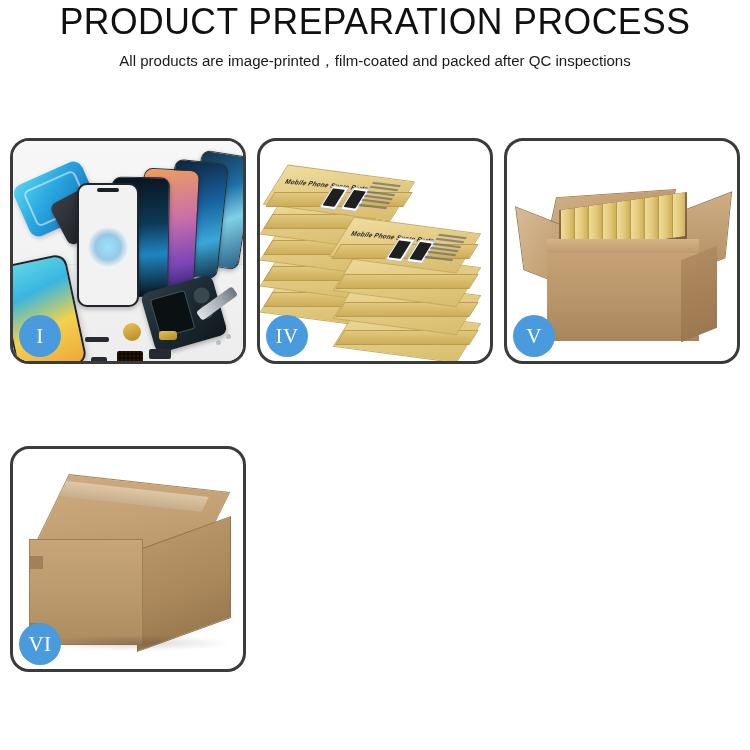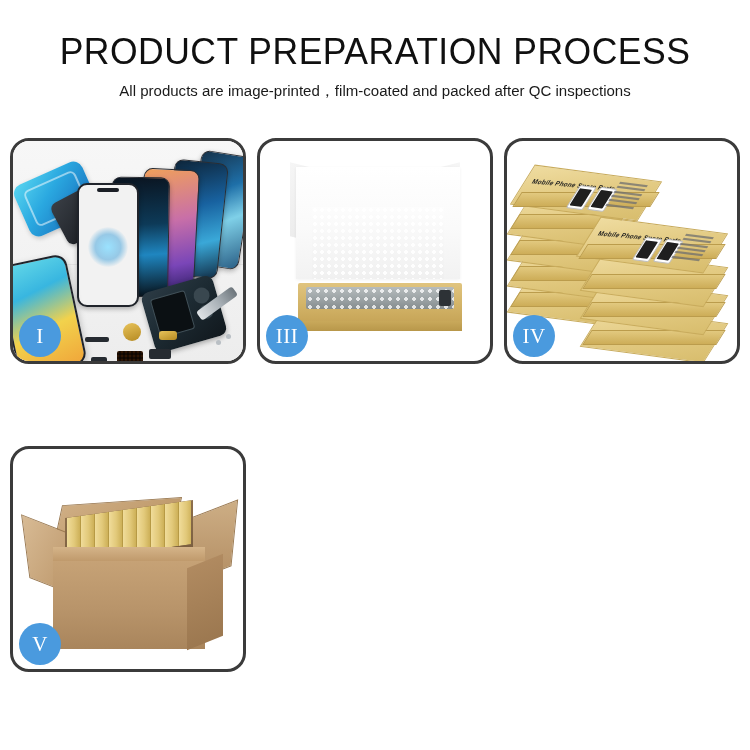--- a/index.html
+++ b/index.html
@@ -11,21 +11,20 @@
     width: 750px;
     height: 750px;
     font-family: "Liberation Sans", sans-serif;
     overflow: hidden;
     position: relative;
   }
 
   
   #header {
     width: 750px;
-    padding-top: 30px;
     text-align: center;
   }
   #page-title {
     font-family: "Liberation Sans", sans-serif;
     font-size: 37px;
     font-weight: 400;
     letter-spacing: 0.5px;
     color: #101010;
     line-height: 44px;
     white-space: nowrap;
@@ -359,32 +358,20 @@
       <span class="part" style="left:136px;top:208px; width:22px; height:10px;"></span>
       <span class="part" style="left:78px; top:216px; width:16px; height:14px;"></span>
 
       <span class="screw" style="right:22px; bottom:16px;"></span>
       <span class="screw" style="right:12px; bottom:22px;"></span>
     </div>
     <div class="badge">I</div>
   </div>
 
 
-  <div class="panel">
-    <div class="panel-stage">
-      <div class="p3-lidL"></div>
-      <div class="p3-lidR"></div>
-      <div class="p3-liddom"></div>
-      <div class="p3-foam"></div>
-      <div class="p3-tray"></div>
-      <div class="p3-part"></div>
-      <div class="p3-trayside"></div>
-    </div>
-    <div class="badge">III</div>
-  </div>
 
   <div class="panel">
     <div class="panel-stage">
       <div class="stack">
 
         <div class="sbox" style="left:2px;  top:112px; width:104px; height:28px;">
           <span class="top"></span>
           <span class="front"></span>
         </div>
         <div class="sbox" style="left:2px;  top:86px;  width:104px; height:28px;">
@@ -481,14 +468,29 @@
             <i style="left:112px"></i>
         </div>
         <div class="p5-rim"></div>
         <div class="p5-body"></div>
         <div class="p5-bodyR"></div>
       </div>
     </div>
     <div class="badge">V</div>
   </div>
 
+  <div class="panel">
+    <div class="panel-stage">
+      <div class="p6">
+        <div class="p6-top"></div>
+        <div class="p6-tape"></div>
+        <div class="p6-side"></div>
+        <div class="p6-front">
+          <span class="p6-seam" style="top:16px;"></span>
+          <span class="p6-seam" style="bottom:8px;"></span>
+        </div>
+        <div class="p6-shadow"></div>
+      </div>
+    </div>
+    <div class="badge">VI</div>
+  </div>
 
 </div>
 
 </body></html>

